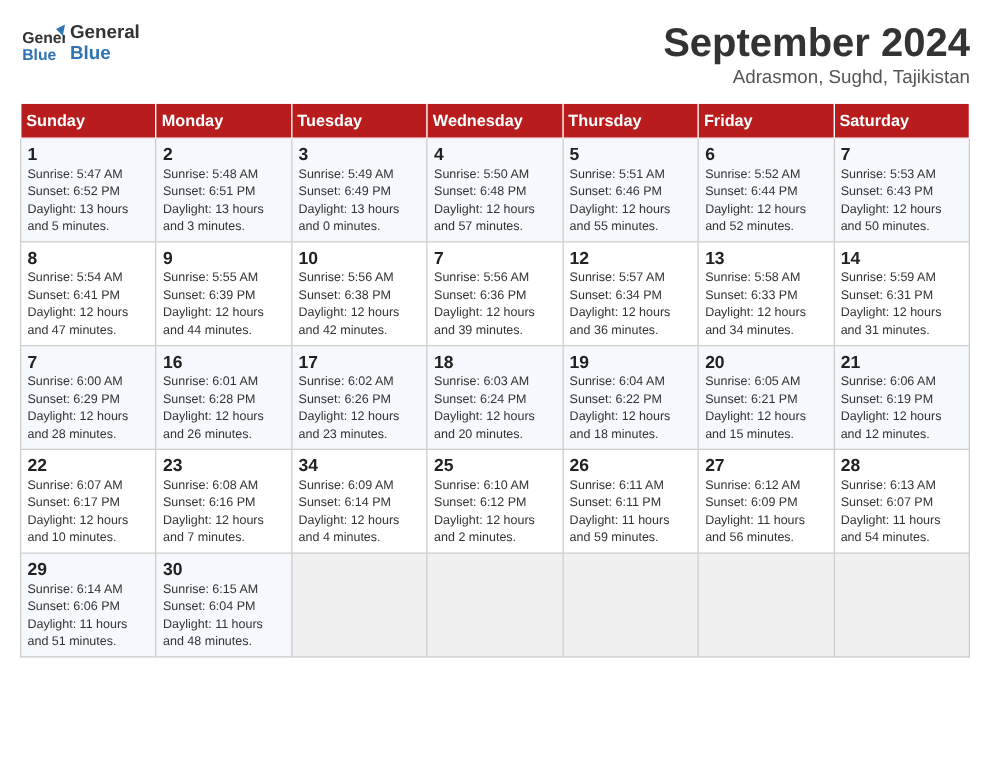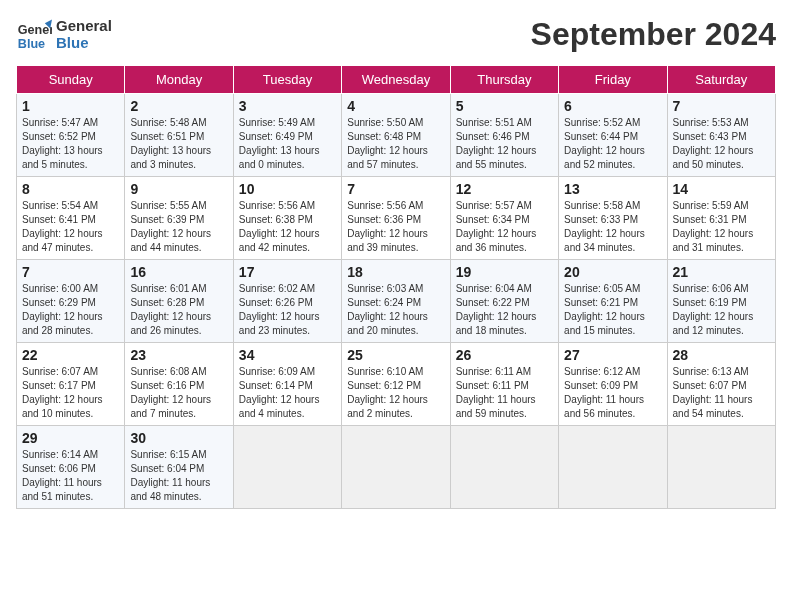--- a/index.html
+++ b/index.html
@@ -37,26 +37,26 @@
     .subtitle {
       font-size: 15px;
       color: #555;
     }
     table {
       width: 100%;
       border-collapse: collapse;
       font-size: 11px;
     }
     thead tr th {
-      background-color: #be185d;
+      background-color: #b91c1c;
       color: #fff;
       padding: 6px 4px;
-      text-align: center;
+      text-align: left;
       font-size: 13px;
-      font-weight: normal;
+      font-weight: bold;
       border: 1px solid #fff;
     }
     tbody tr td {
       border: 1px solid #ccc;
       vertical-align: top;
       padding: 4px 5px;
       width: calc(100% / 7);
       min-height: 70px;
     }
     tbody tr:nth-child(odd) td {
@@ -91,20 +91,21 @@
       <text x="2" y="36" font-size="14" font-weight="bold" fill="#2e74b5" font-family="Arial">Blue</text>
       <polygon points="32,8 40,4 38,14" fill="#2e74b5"></polygon>
     </svg>
     <div>
       <div style="font-size:15px;font-weight:bold;color:#333;">General</div>
       <div style="font-size:15px;font-weight:bold;color:#2e74b5;">Blue</div>
     </div>
   </div>
   <div class="title-area">
     <div class="month-title">September 2024</div>
+    <div class="subtitle">Adrasmon, Sughd, Tajikistan</div>
   </div>
 </div>
 
 <table>
   <thead>
     <tr>
     <th>Sunday</th>
         <th>Monday</th>
         <th>Tuesday</th>
         <th>Wednesday</th>

